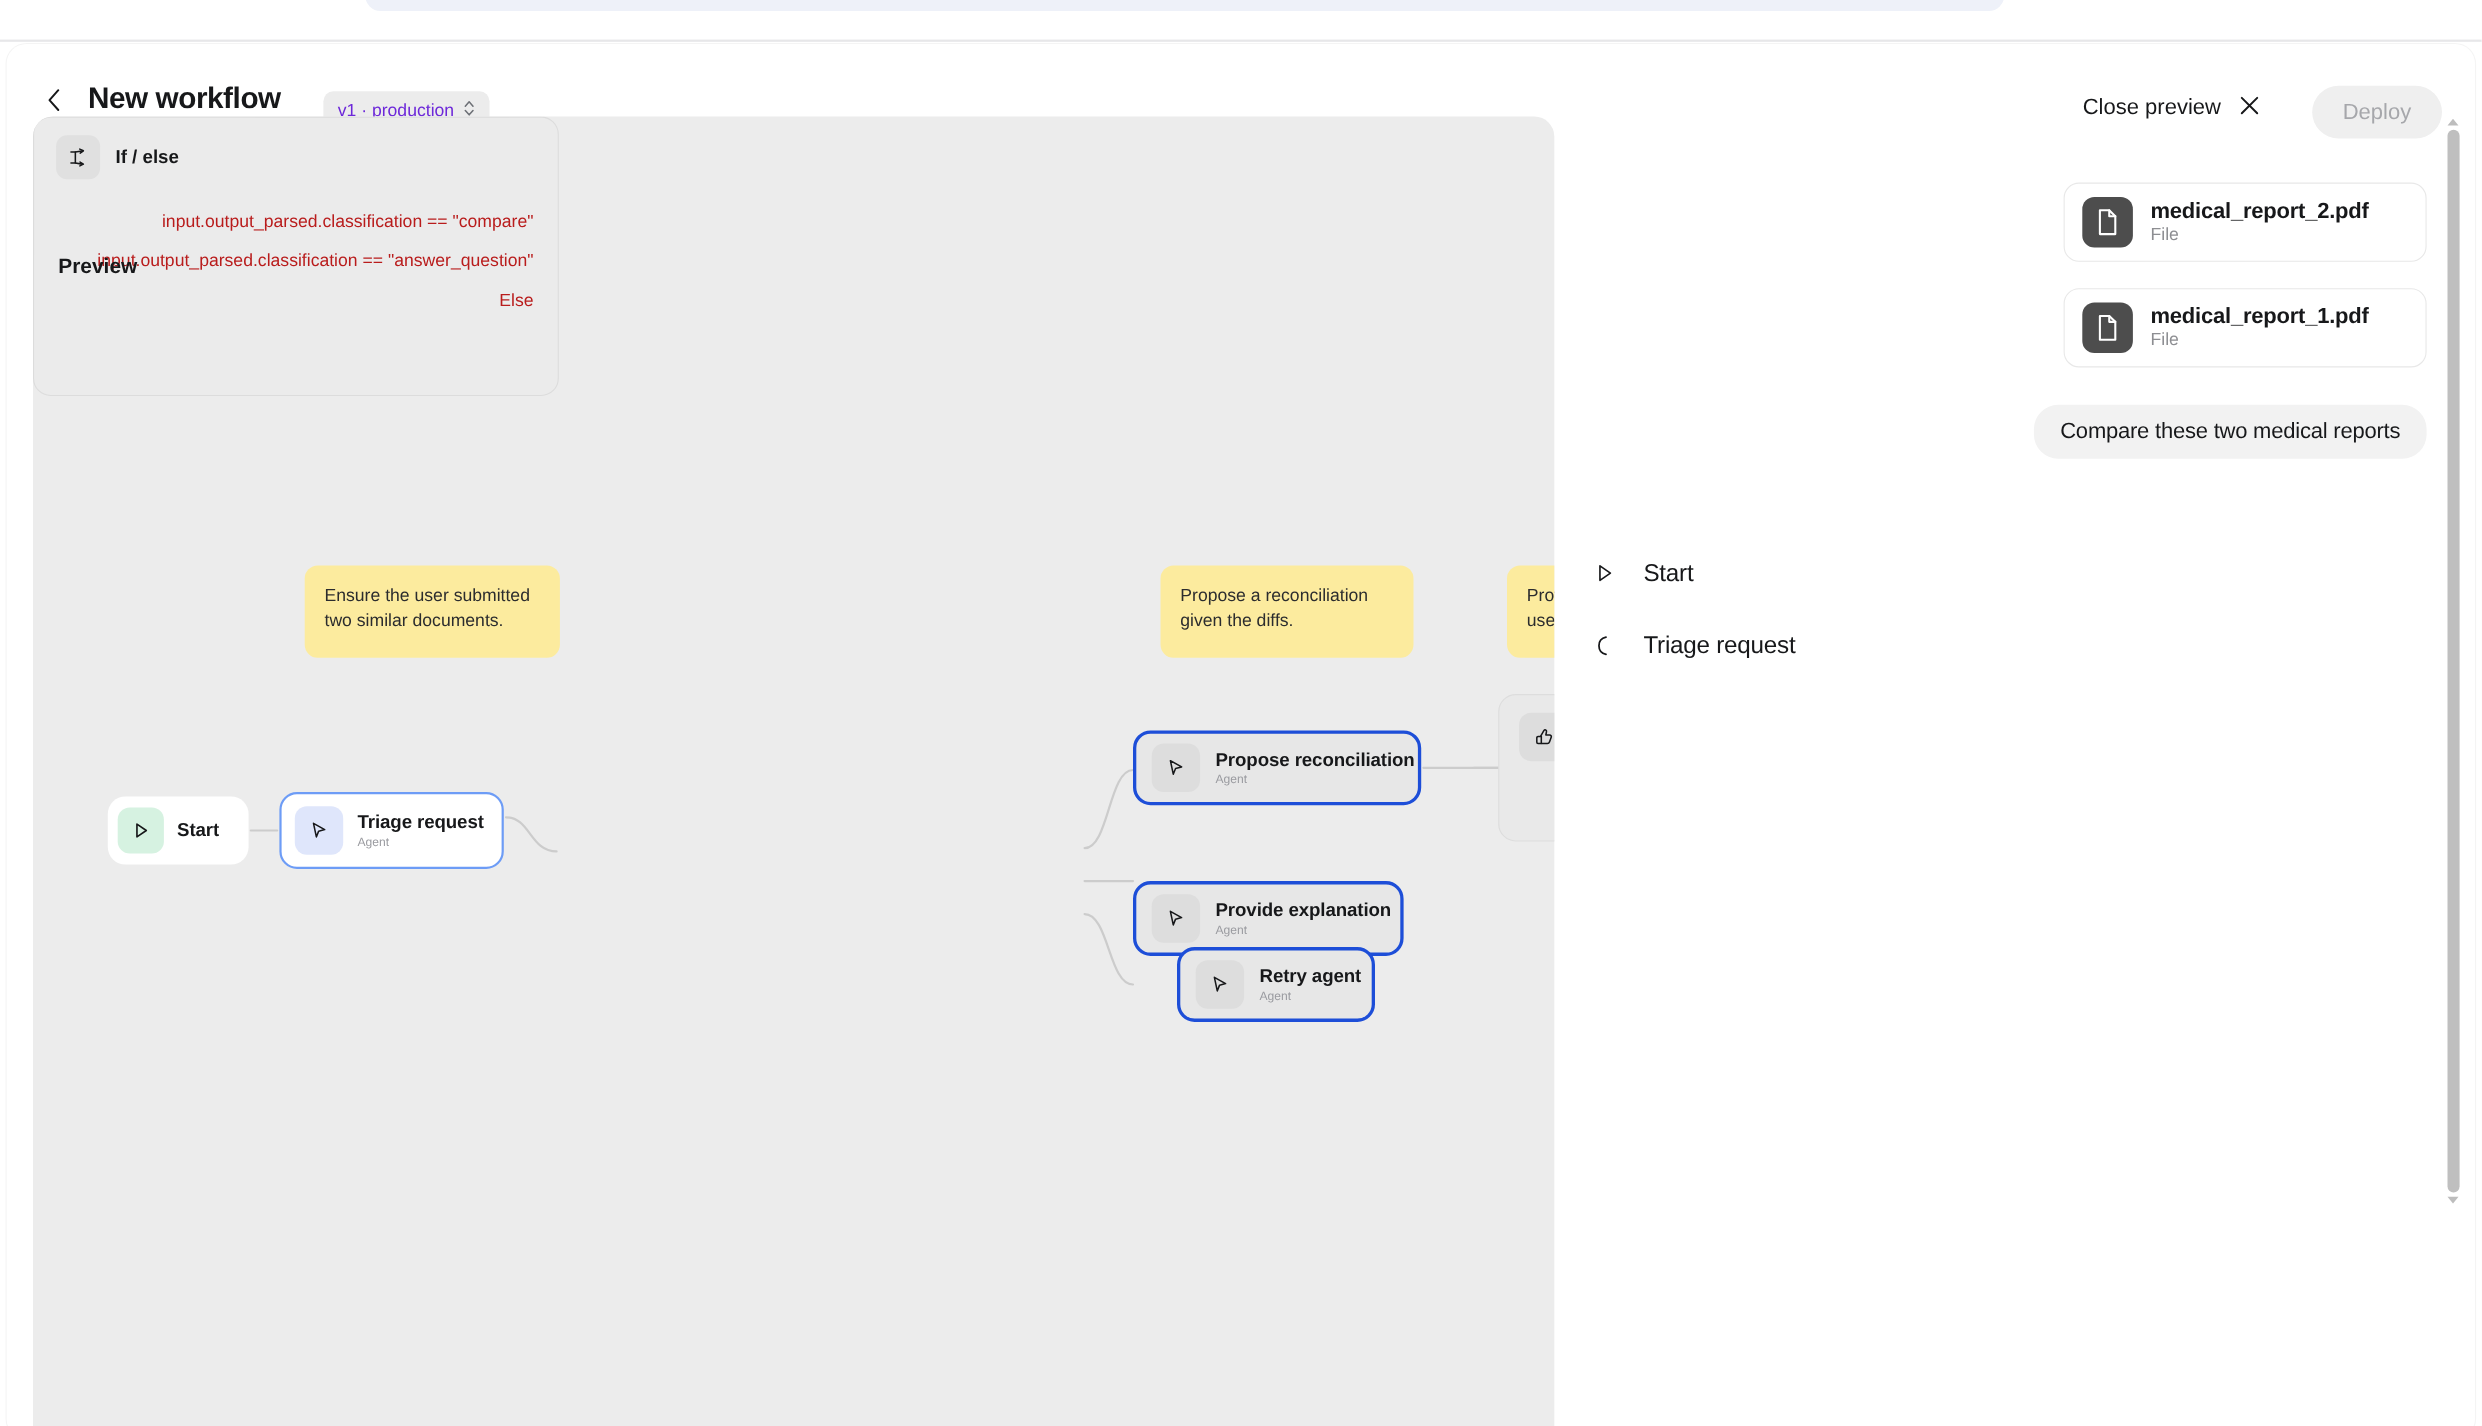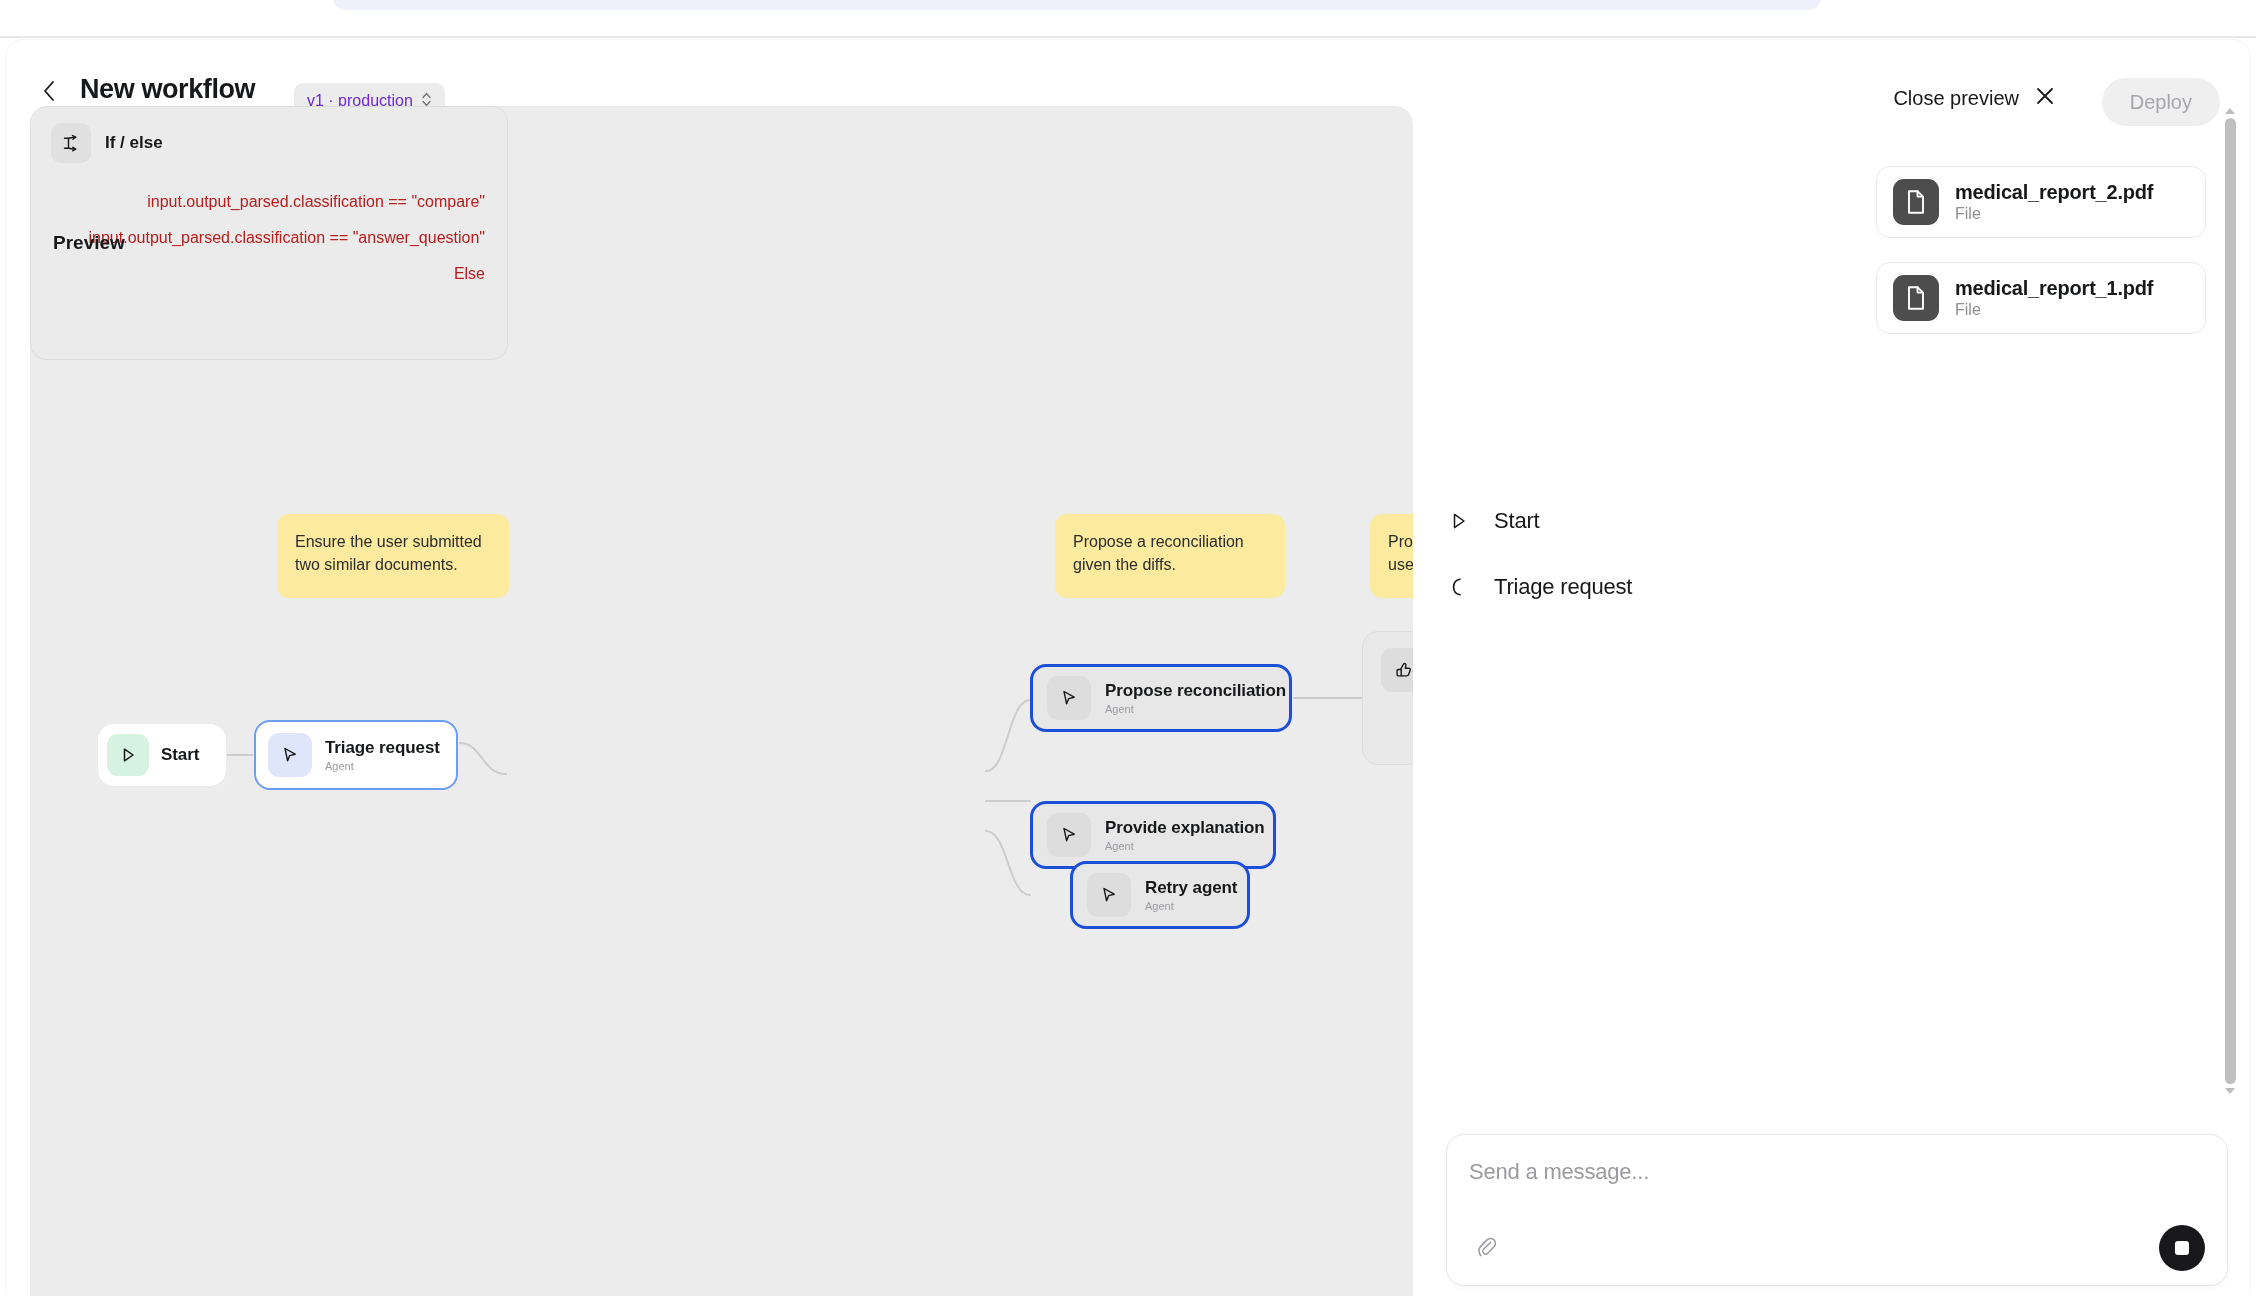--- a/index.html
+++ b/index.html
@@ -487,20 +487,21 @@
             <path d="M4 2.2H12.5L18 7.6V23.8H4Z"></path>
             <path d="M12.5 2.2V7.6H18"></path>
           </svg>
         </div>
         <div class="file-meta">
           <div class="file-name">medical_report_1.pdf</div>
           <div class="file-type">File</div>
         </div>
       </div>
 
+      <div id="user-message">Compare these two medical reports</div>
 
       <div class="run-step" id="run-step-0">
         <span class="step-icon">
           <svg width="18" height="20" viewBox="0 0 18 20" fill="none">
             <path d="M4.5 3.4L14 10L4.5 16.6Z" stroke="#17181a" stroke-width="1.5" stroke-linejoin="round"></path>
           </svg>
         </span>
         <span class="step-label">Start</span>
       </div>
 
@@ -513,27 +514,14 @@
         <span class="step-label">Triage request</span>
       </div>
 
       <div id="chat-scrollbar">
         <div class="sb-arrow up"></div>
         <div class="sb-thumb"></div>
         <div class="sb-arrow down"></div>
       </div>
     </div>
 
-    <div id="composer">
-      <input id="composer-input" type="text" placeholder="Send a message..." style="">
-      <div id="attach-button">
-        <span>
-          <svg width="20" height="24" viewBox="0 0 20 24" fill="none" stroke="#9a9ba0" stroke-width="1.5" stroke-linecap="round" stroke-linejoin="round">
-            <path d="M14.6 8.2L7.6 15.2C6.5 16.3 6.5 18.1 7.6 19.2C8.7 20.3 10.5 20.3 11.6 19.2L18 12.8C19.9 10.9 19.9 7.8 18 5.9C16.1 4 13 4 11.1 5.9L4.9 12.1C2.3 14.7 2.3 19 4.9 21.6"></path>
-          </svg>
-        </span>
-      </div>
-      <button id="stop-button">
-        <span class="sq"></span>
-      </button>
-    </div>
   </div>
 </div>
 
 </body></html>

